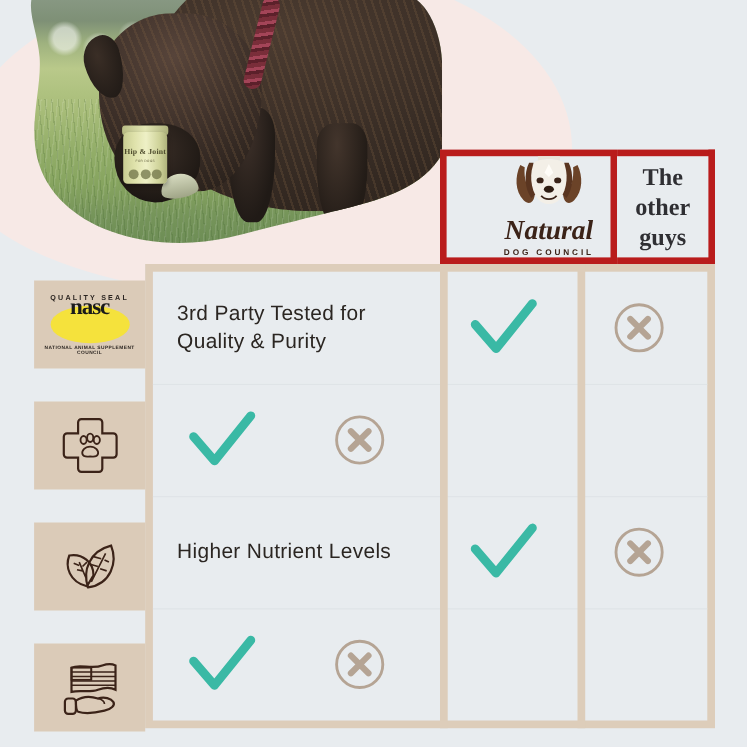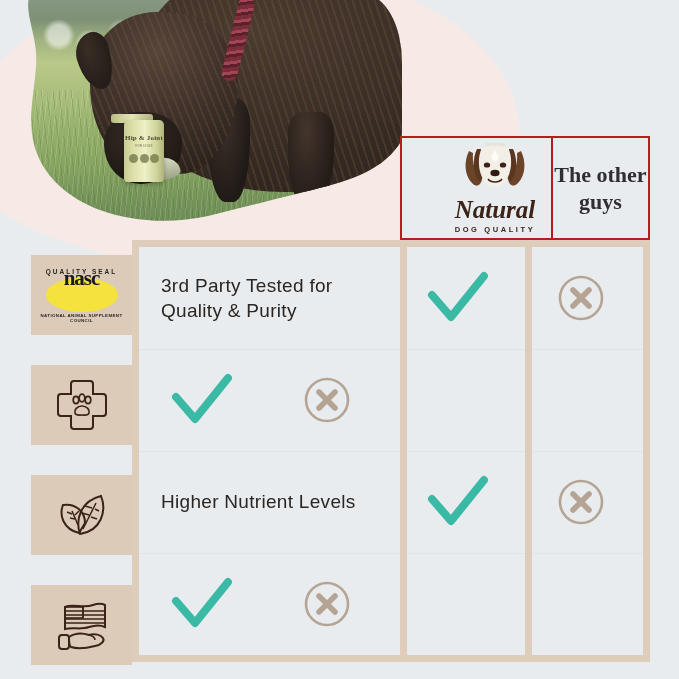--- a/index.html
+++ b/index.html
@@ -105,22 +105,22 @@
   .dog-leg2{
     position:absolute;
     left:276px; top:118px;
     width:46px; height:96px;
     background:radial-gradient(60% 80% at 40% 20%, #43352c 0%, #231c17 100%);
     border-radius:34% 30% 44% 40% / 20% 22% 58% 60%;
   }
   
   .jar{
     position:absolute;
-    left:112px; top:126px;
-    width:40px; height:62px;
+    left:100px; top:126px;
+    width:40px; height:47px;
     background:linear-gradient(90deg,#c8cc92 0%, #dfe2ab 26%, #eef0c6 52%, #cfd39a 82%, #aeb27c 100%);
     border-radius:5px 5px 4px 4px;
     box-shadow:0 2px 4px rgba(0,0,0,.28);
   }
   .jar-lid{
     position:absolute; left:99px; top:120px;
     width:42px; height:9px;
     background:linear-gradient(90deg,#b9bd85,#e3e6b4,#aeb27c);
     border-radius:3px;
   }
@@ -159,21 +159,21 @@
     z-index:3;
   }
   
   .hdr{
     position:absolute; top:115px; left:400px;
     width:250px; height:125px;
     display:flex; z-index:4;
   }
   .hdr-cell{
     flex:1;
-    border:2px solid #b91c1c;
+    border:6px solid #b91c1c;
     box-sizing:border-box;
     background:#e8ecef;
     display:flex; align-items:center; justify-content:center;margin-top:21px;
   }
   .hdr-cell + .hdr-cell{ border-left:none; }
 
   
   .vline{
     position:absolute; top:240px; width:7px; height:422px;
     background:#ddcdba; z-index:5;
@@ -325,21 +325,21 @@
         <path d="M58 6 C63 16 62 30 56 38 L46 30 C52 24 55 14 54 6 Z" fill="#5a3520"></path>
         <path d="M27 5 C33 2 47 2 53 5 C58 14 57 30 50 39 C45 45 35 45 30 39 C23 30 22 14 27 5 Z" fill="#f3efe7"></path>
         <path d="M40 7 L44 15 L40 19 L36 15 Z" fill="#fffdf8"></path>
         <ellipse cx="32" cy="22" rx="3.2" ry="2.6" fill="#3a2318"></ellipse>
         <ellipse cx="48" cy="22" rx="3.2" ry="2.6" fill="#3a2318"></ellipse>
         <ellipse cx="40" cy="30" rx="4.6" ry="3.2" fill="#2e1c12"></ellipse>
         <path d="M33 36 C36 40 44 40 47 36" stroke="#3a2318" stroke-width="1.6" fill="none"></path>
         <path d="M30 0 C34 -3 46 -3 50 0 L50 4 C45 2 35 2 30 4 Z" fill="#e9e4da"></path>
       </svg>
       <div class="logo-word">Natural</div>
-      <div class="logo-sub">DOG QUALITY</div>
+      <div class="logo-sub">DOG COUNCIL</div>
     </div>
   </div>
   <div class="hdr-cell">
     <div class="other-guys">The other guys</div>
   </div>
 </div>
 
 <div class="table"></div>
 <div class="vline a"></div>
 <div class="vline b"></div>

